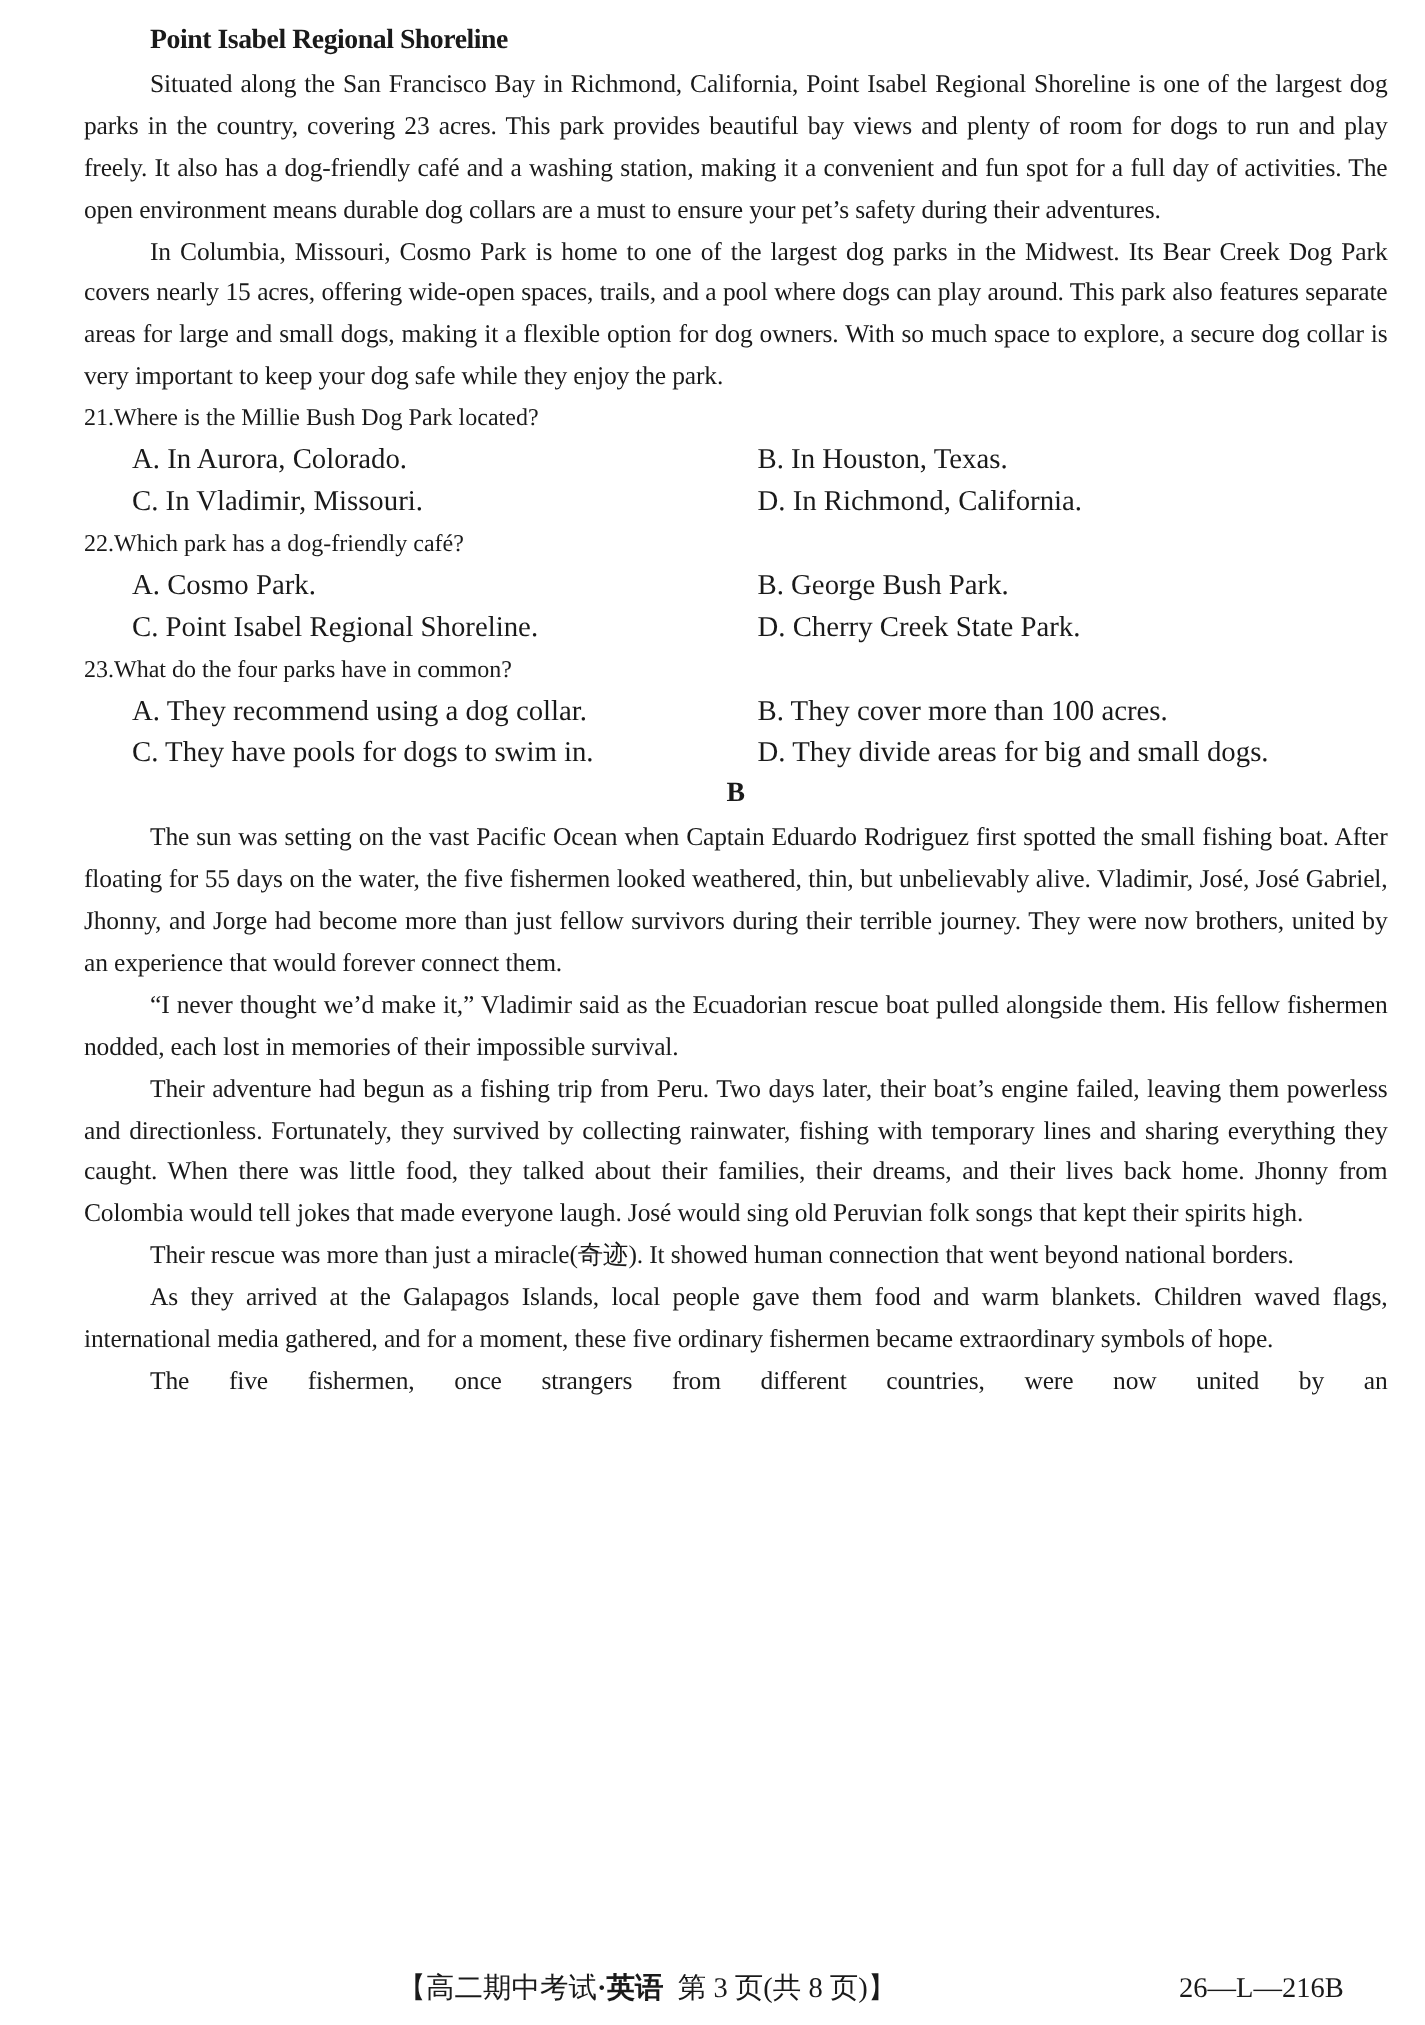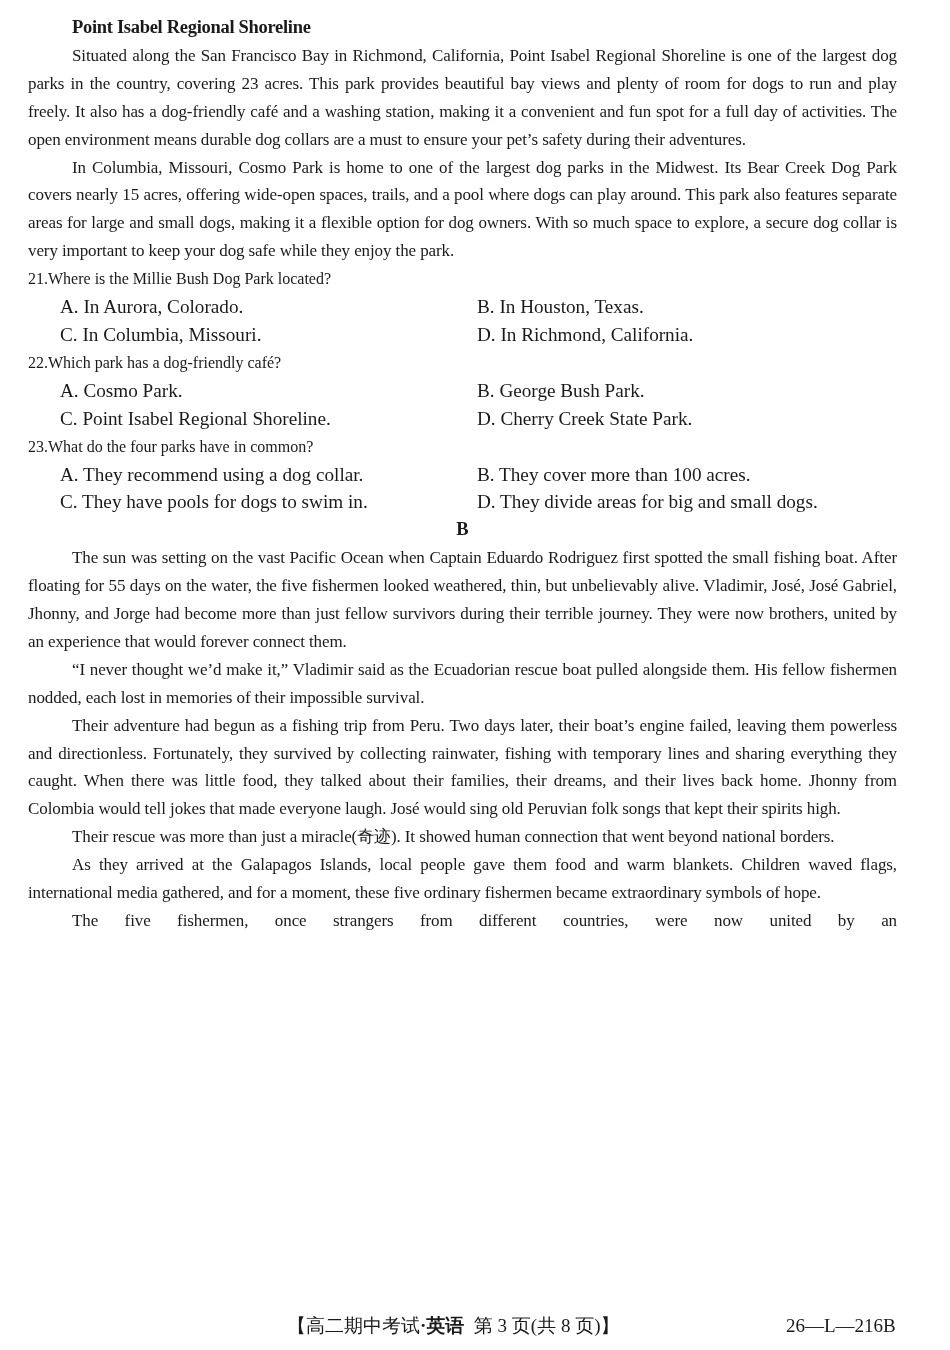--- a/index.html
+++ b/index.html
@@ -1,44 +1,44 @@
 <!DOCTYPE html>
 <html><head>
 <meta charset="utf-8">
 <style>
   html, body { margin:0; padding:0; background:#ffffff; }
   body { width:950px; height:1350px; position:relative; overflow:hidden;
          font-family:"Liberation Serif","DejaVu Serif",serif; color:#1a1a1a; }
-  .page { position:absolute; left:28px; top:14px; width:869px; }
+  .page { position:absolute; left:56px; top:14px; width:869px; }
   .para { font-size:17px; line-height:27.9px; text-align:justify; text-indent:44px; margin:0; letter-spacing:-0.1px; }
   .heading { font-size:18.5px; line-height:27.9px; font-weight:bold; padding-left:44px; margin:0; letter-spacing:-0.3px; }
   .q { font-size:16px; line-height:27.9px; margin:0; }
   .opts { display:grid; grid-template-columns:417px 452px; padding-left:32px; font-size:19.2px; line-height:27.9px; }
   .section { text-align:center; font-weight:bold; font-size:18.5px; line-height:27.9px; margin:0; }
   .footer { position:absolute; top:1312px; left:0; width:950px; font-size:19px; line-height:28px; }
-  .footer-center { position:absolute; left:287px; }
+  .footer-center { position:absolute; left:265px; }
   .footer-right { position:absolute; left:786px; }
   .bold { font-weight:bold; }
 </style>
 </head>
 <body>
 
 <div class="page">
 
   <p class="heading">Point Isabel Regional Shoreline</p>
   <p class="para">Situated along the San Francisco Bay in Richmond, California, Point Isabel Regional Shoreline is one of the largest dog parks in the country, covering 23 acres. This park provides beautiful bay views and plenty of room for dogs to run and play freely. It also has a dog-friendly café and a washing station, making it a convenient and fun spot for a full day of activities. The open environment means durable dog collars are a must to ensure your pet’s safety during their adventures.</p>
 
   <p class="para">In Columbia, Missouri, Cosmo Park is home to one of the largest dog parks in the Midwest. Its Bear Creek Dog Park covers nearly 15 acres, offering wide-open spaces, trails, and a pool where dogs can play around. This park also features separate areas for large and small dogs, making it a flexible option for dog owners. With so much space to explore, a secure dog collar is very important to keep your dog safe while they enjoy the park.</p>
 
   <div>
     <p class="q"><span>21.</span><span>Where is the Millie Bush Dog Park located?</span></p>
     <div class="opts">
       <span>A. In Aurora, Colorado.</span>
       <span>B. In Houston, Texas.</span>
-      <span>C. In Columbia, Missouri.</span>
+      <span>C. In Vladimir, Missouri.</span>
       <span>D. In Richmond, California.</span>
     </div>
   </div>
 
   <div>
     <p class="q"><span>22.</span><span>Which park has a dog-friendly café?</span></p>
     <div class="opts">
       <span>A. Cosmo Park.</span>
       <span>B. George Bush Park.</span>
       <span>C. Point Isabel Regional Shoreline.</span>

